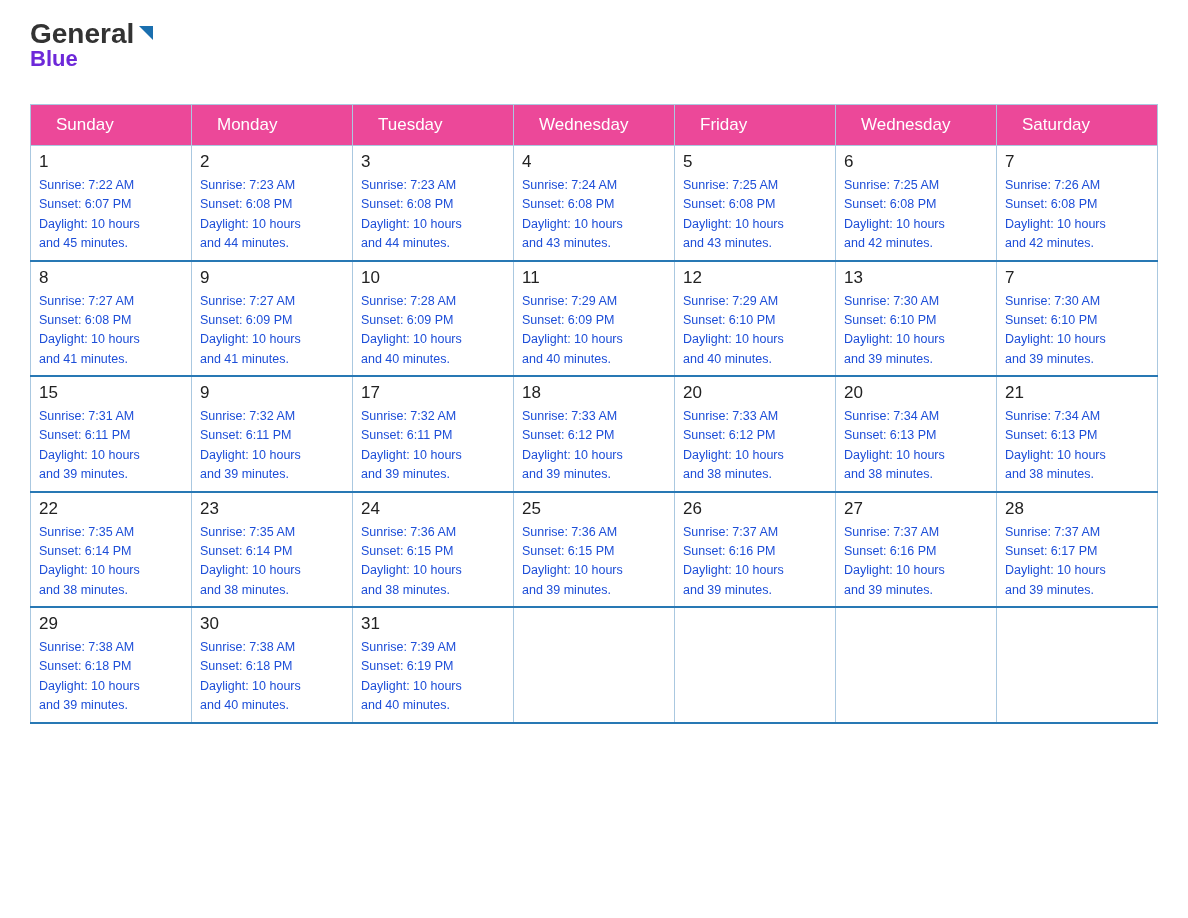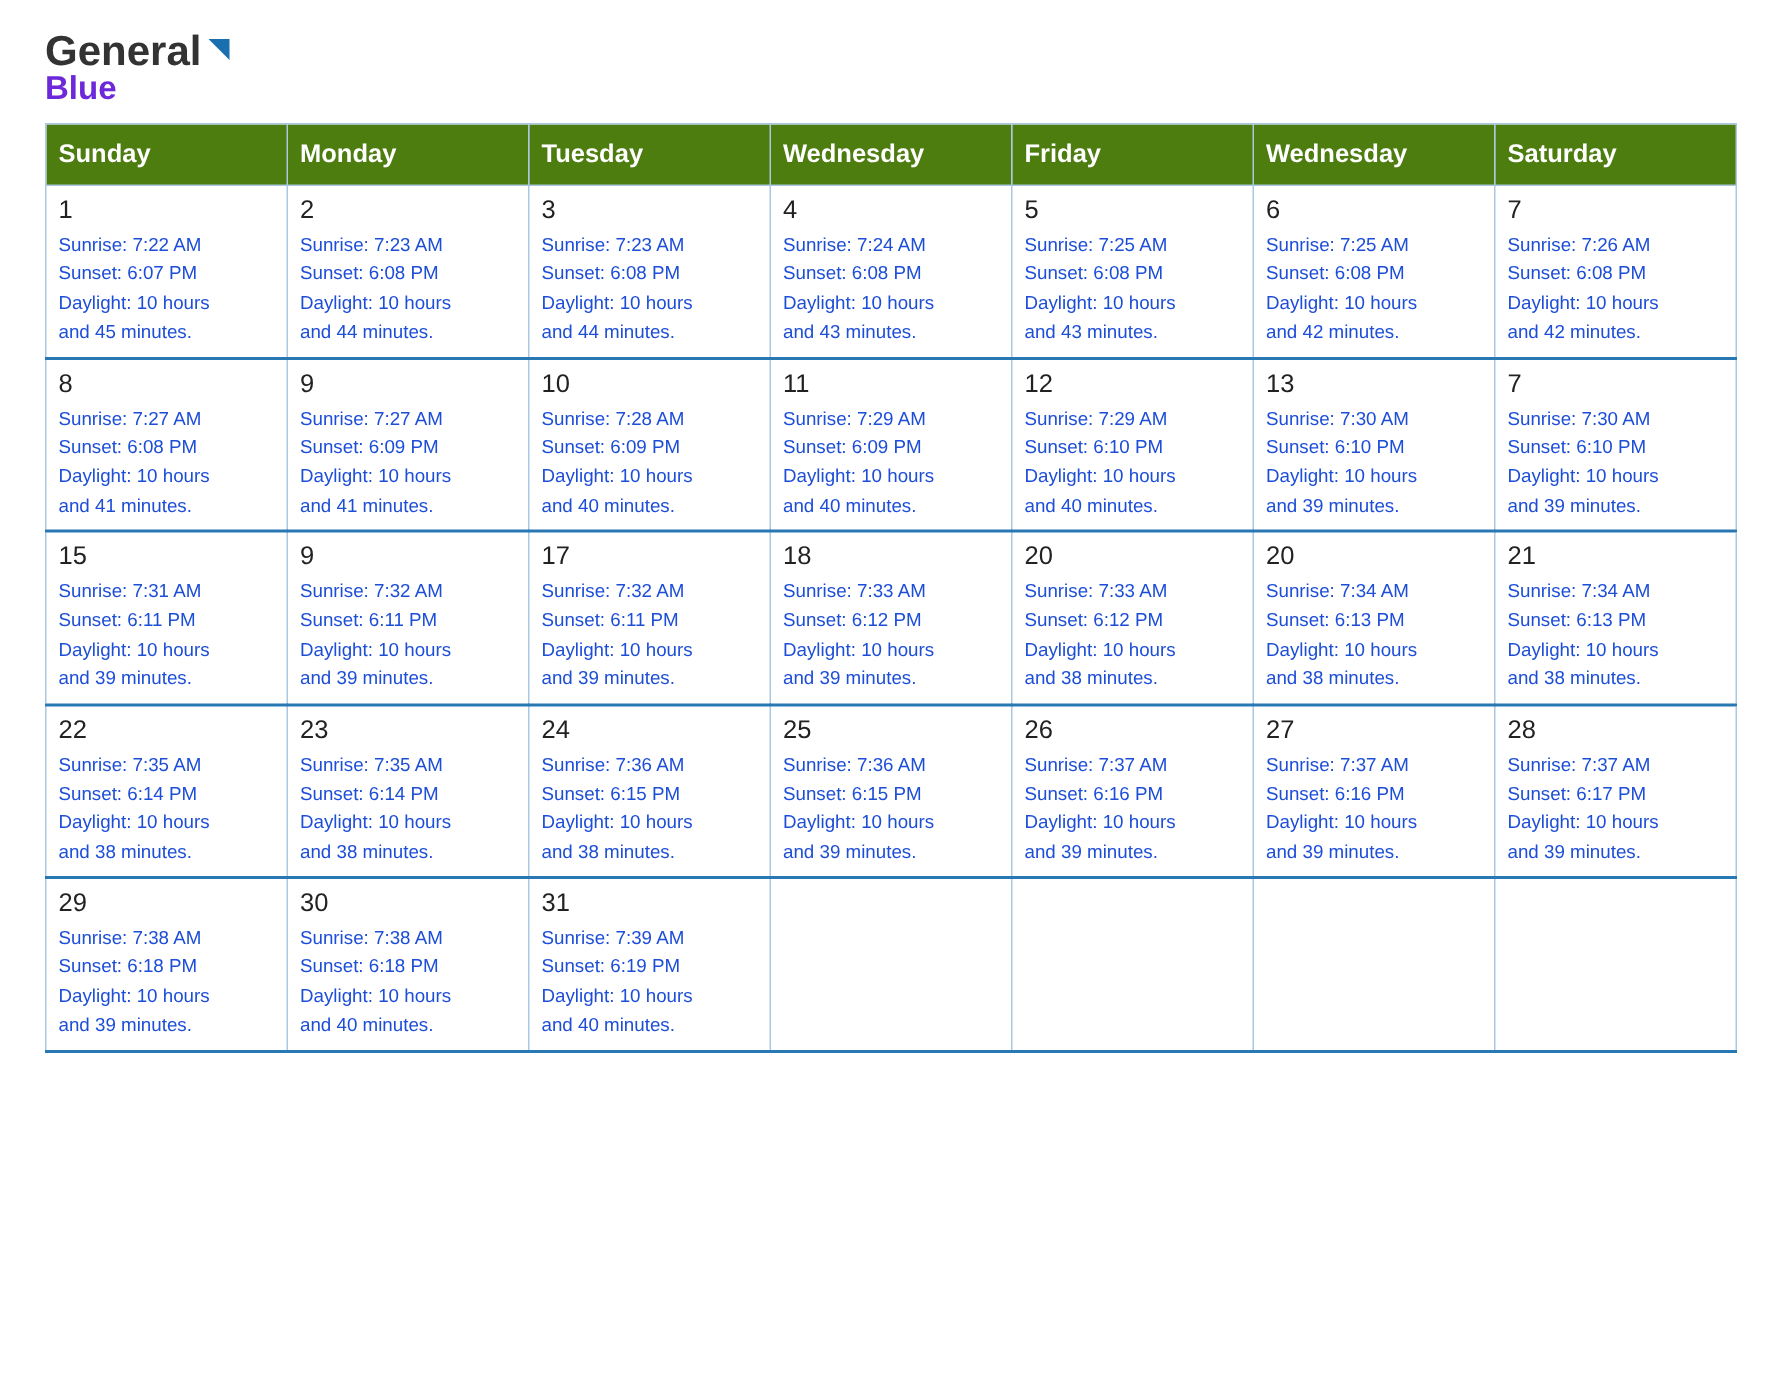--- a/index.html
+++ b/index.html
@@ -7,21 +7,21 @@
       font-family: Arial, sans-serif;
       background: #fff;
       width: 1188px;
       min-height: 918px;
       padding: 20px 30px;
     }
     .header {
       display: flex;
       justify-content: space-between;
       align-items: flex-start;
-      margin-bottom: 10px;
+      margin-bottom: 32px;
     }
     .logo {
       display: flex;
       flex-direction: column;
       align-items: flex-start;
     }
     .logo-text {
       font-size: 28px;
       font-weight: bold;
       color: #333;
@@ -46,25 +46,25 @@
       font-size: 22px;
       color: #555;
       margin-top: 4px;
     }
     table {
       width: 100%;
       border-collapse: collapse;
       table-layout: fixed;
     }
     thead th {
-      background-color: #4d7c0f;
+      background-color: #ec4899;
       color: #fff;
       font-size: 17px;
-      font-weight: bold;
-      padding: 10px 8px;
+      font-weight: normal;
+      padding: 10px 25px;
       text-align: left;
       border: 1px solid #aac8e0;
     }
     tbody td {
       vertical-align: top;
       border: 1px solid #aac8e0;
       padding: 6px 8px;
       font-size: 13px;
       color: #333;
       min-height: 90px;

